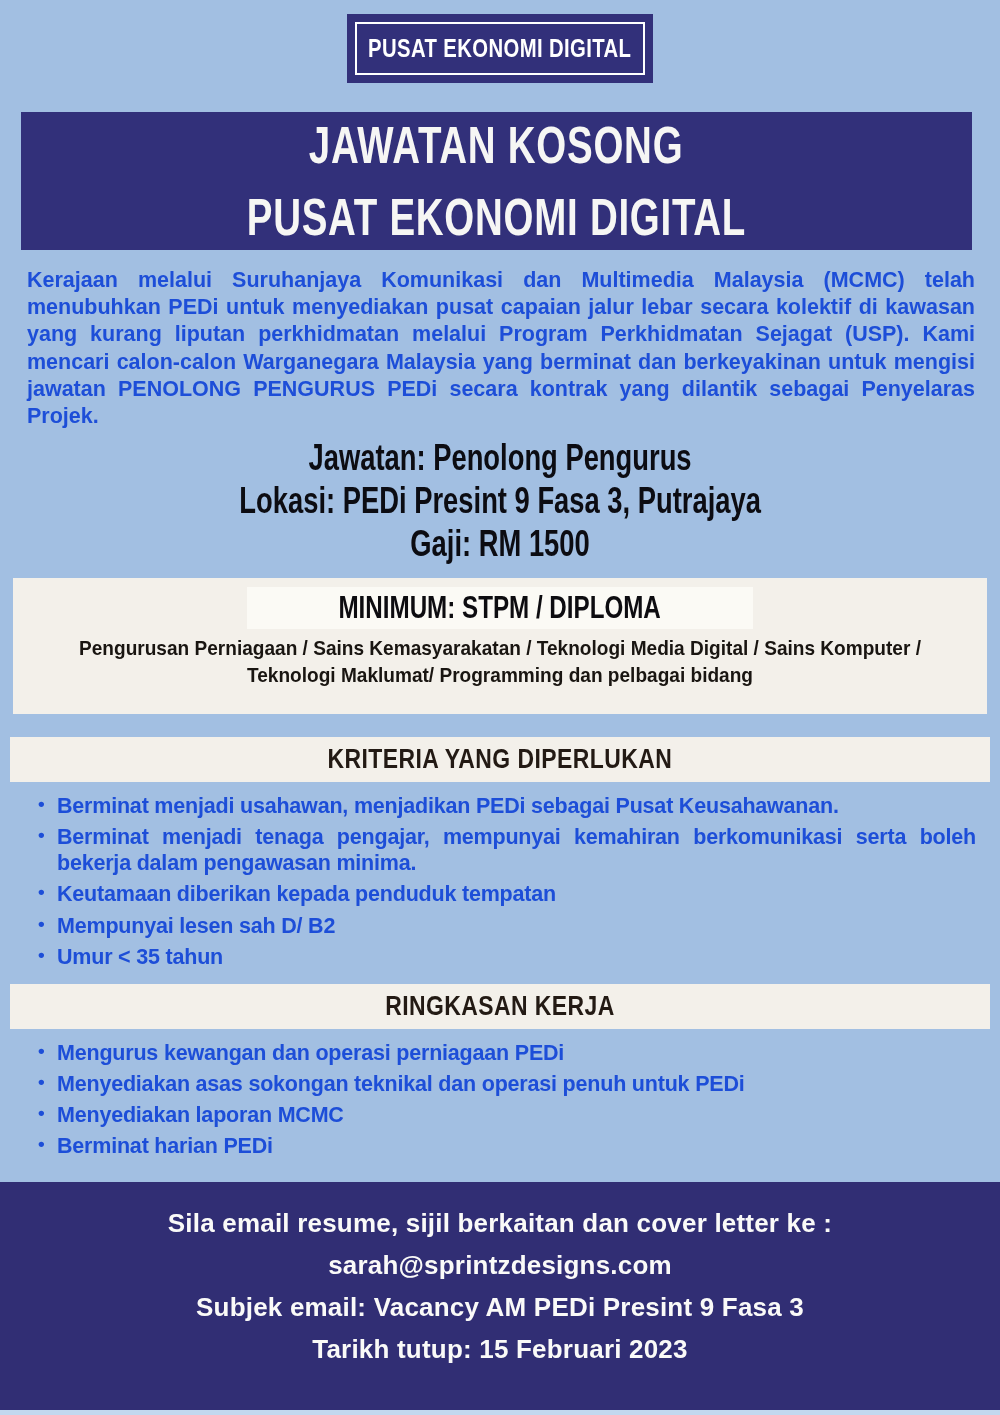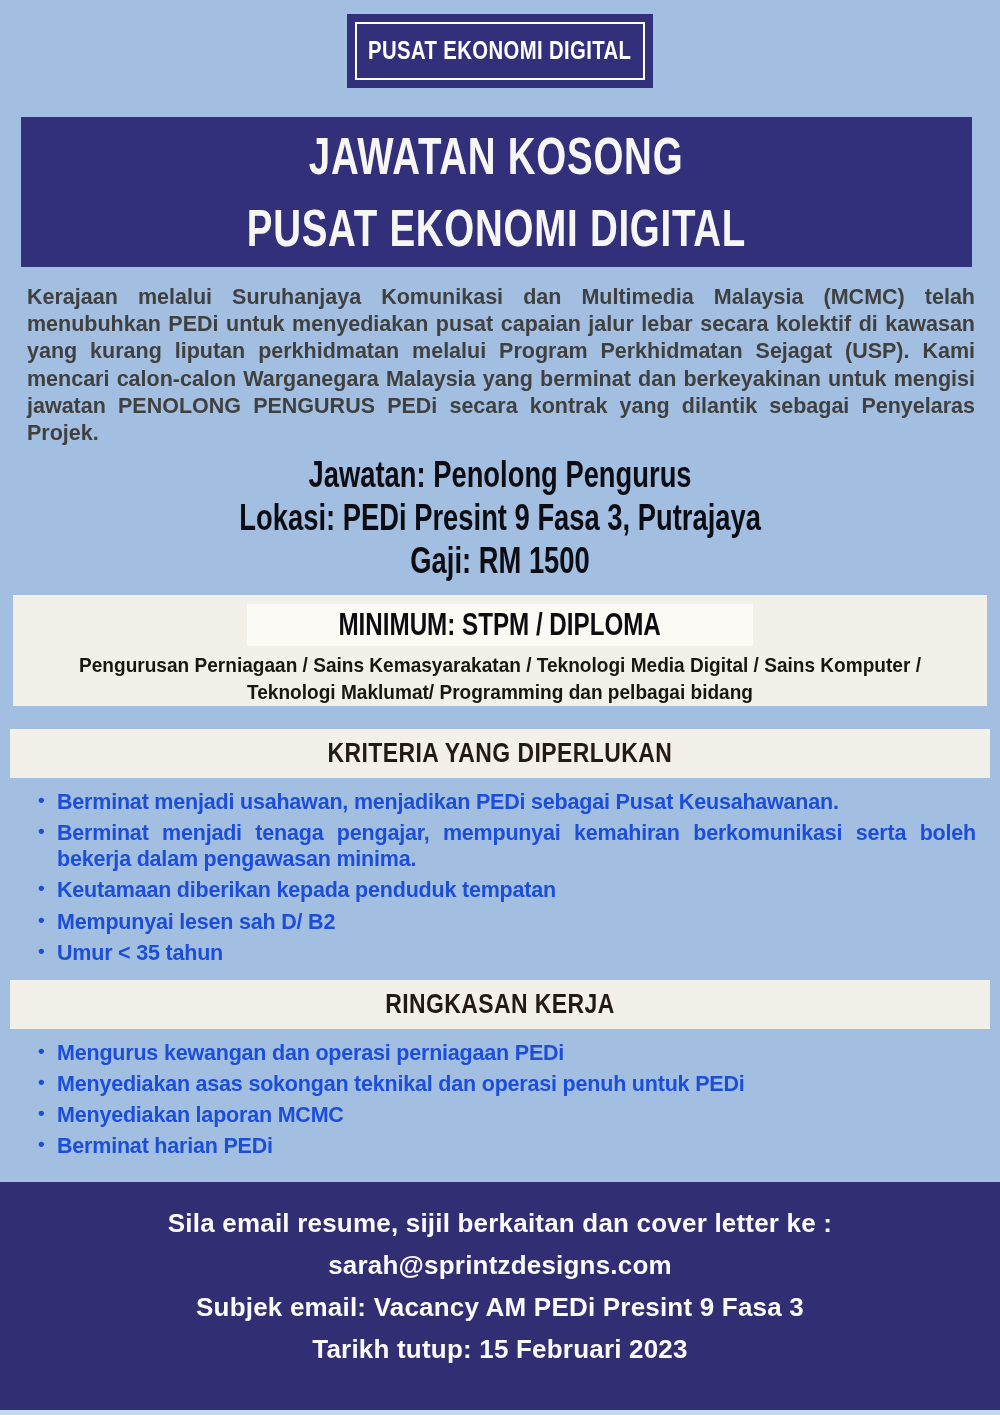--- a/index.html
+++ b/index.html
@@ -44,36 +44,36 @@
     display:inline-block; transform:scaleX(0.74); transform-origin:center;
     white-space:nowrap; letter-spacing:1px;
   }
 
   
   .intro {
     margin:17px 25px 0 27px;
     font-size:21.5px; font-weight:bold;
     text-align:justify;
     line-height:1.27;
-    color:#404040;
+    color:#1d4ed8;
   }
 
   
   .position-block { margin-top:7px; text-align:center; }
   .position-line {
     color:#0c0c12; font-weight:bold; font-size:36px; line-height:1.19;
     display:inline-block; transform:scaleX(0.76); transform-origin:center;
     white-space:nowrap;
   }
 
   
   .box-minimum {
     margin:12px 13px 0 13px;
     background:#f3f0ea;
-    padding:9px 30px 1px 30px;
+    padding:9px 30px 26px 30px;
     text-align:center;
   }
   .minimum-title-strip {
     display:inline-block;
     background:#fbfaf5;
     padding:3px 46px;
   }
   .minimum-title {
     color:#0d0c10; font-weight:bold; font-size:31px; line-height:1.15;
     display:inline-block; transform:scaleX(0.78); transform-origin:center;

